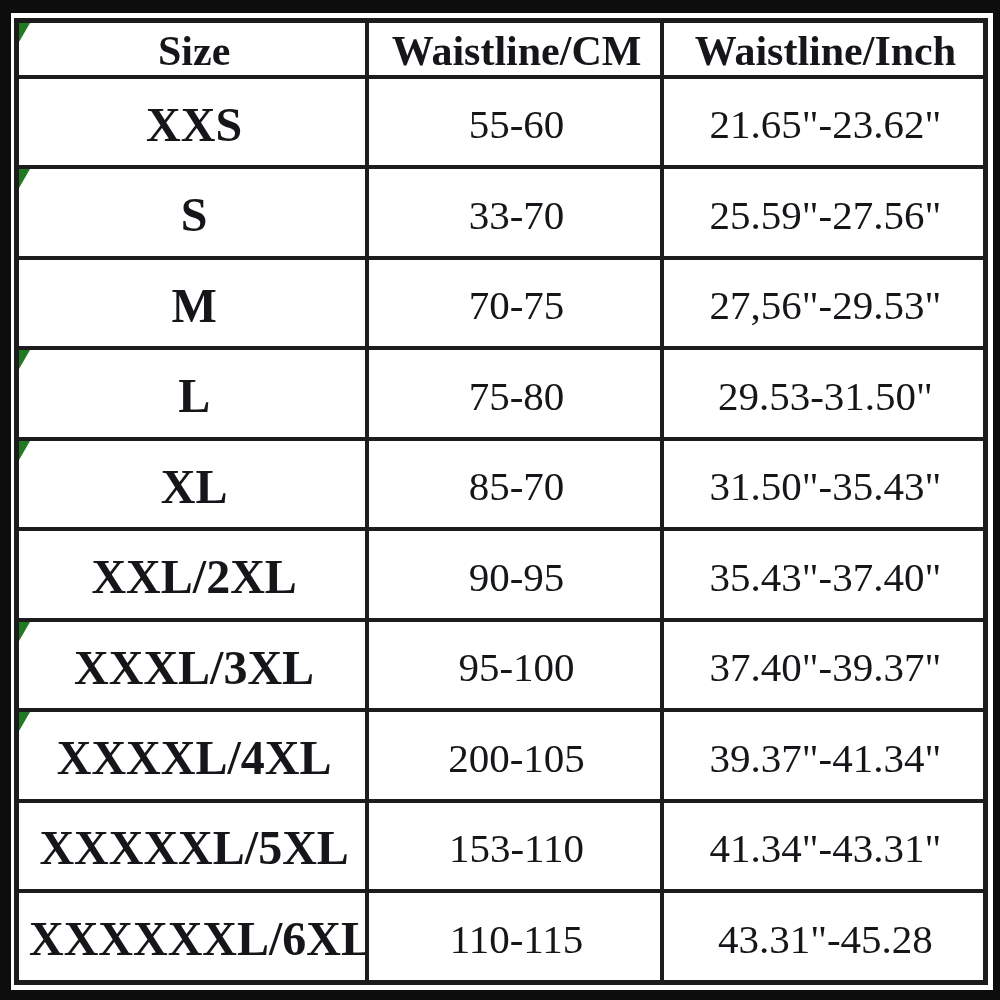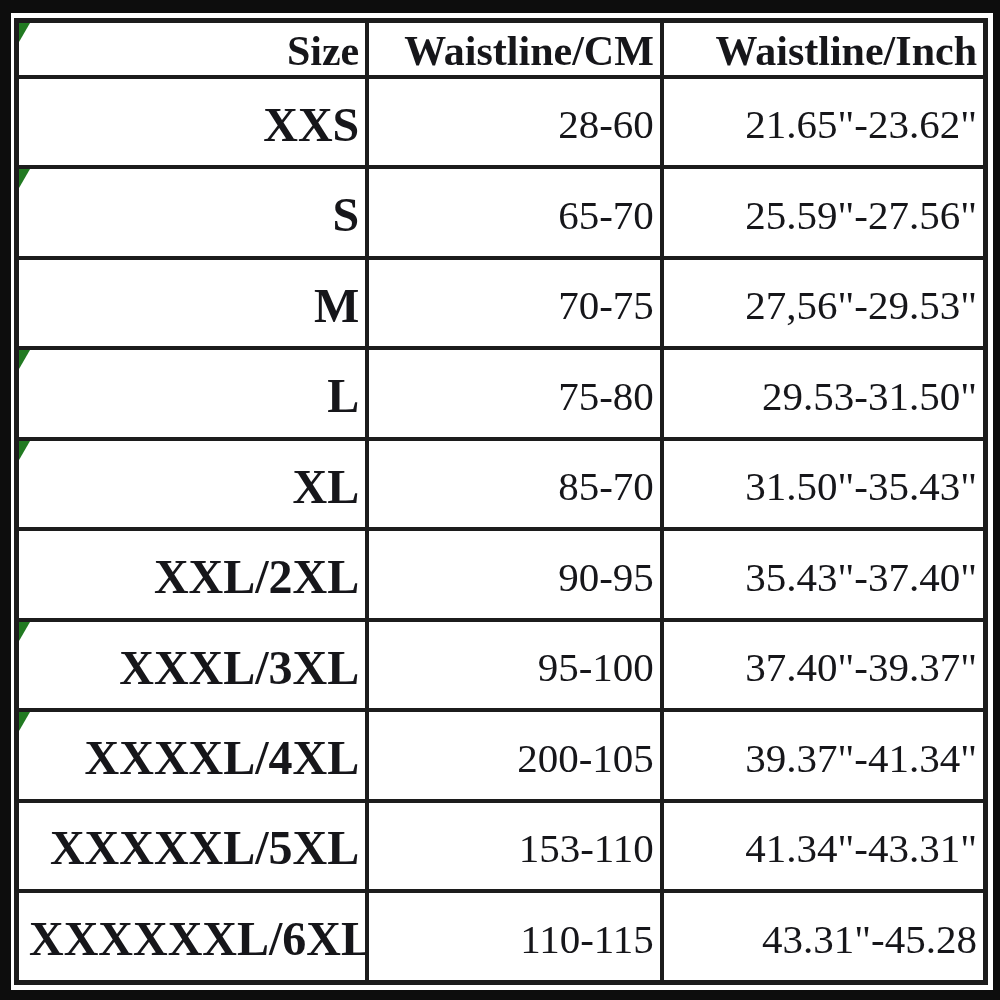--- a/index.html
+++ b/index.html
@@ -33,21 +33,21 @@
     left: 3px; top: 5px;
     width: 974px; height: 967px;
     border-collapse: collapse;
     table-layout: fixed;
     border: 5px solid var(--border);
   }
   th, td {
     border: 4px solid var(--border);
     background: var(--sheet);
     color: var(--text);
-    text-align: right;
+    text-align: center;
     vertical-align: middle;
     padding: 4px 6px 0 10px;
     position: relative;
     white-space: nowrap;
     overflow: hidden;
   }
   th {
     font-weight: bold;
     font-size: 42px;
   }
@@ -83,26 +83,26 @@
       <thead>
         <tr>
           <th class="tri">Size</th>
           <th>Waistline/CM</th>
           <th>Waistline/Inch</th>
         </tr>
       </thead>
       <tbody id="rows">
           <tr>
     <td class="size-col">XXS</td>
-    <td class="num-col">28-60</td>
+    <td class="num-col">55-60</td>
     <td class="num-col">21.65"-23.62"</td>
   </tr>
           <tr>
     <td class="size-col tri">S</td>
-    <td class="num-col">65-70</td>
+    <td class="num-col">33-70</td>
     <td class="num-col">25.59"-27.56"</td>
   </tr>
           <tr>
     <td class="size-col">M</td>
     <td class="num-col">70-75</td>
     <td class="num-col">27,56"-29.53"</td>
   </tr>
           <tr>
     <td class="size-col tri">L</td>
     <td class="num-col">75-80</td>

